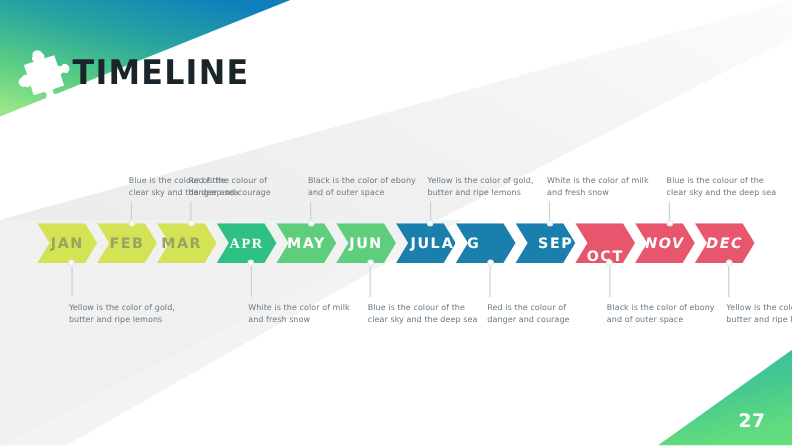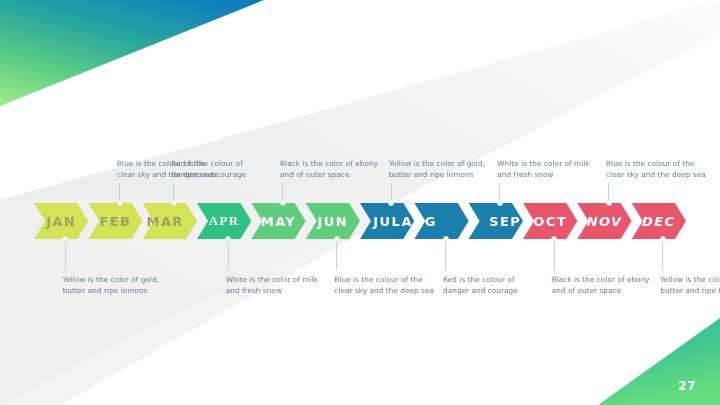--- a/index.html
+++ b/index.html
@@ -58,21 +58,21 @@
     color:#6d7b85;
     letter-spacing:0.05px;
   }
   .callout.above { }
   .callout.below { }
 
   
   .page-num {
     position:absolute; right:24px; bottom:12px;
     font-family:"DejaVu Sans", sans-serif;
-    font-size:12px; font-weight:bold; color:#ffffff;
+    font-size:17px; font-weight:bold; color:#ffffff;
     letter-spacing:0.5px;
   }
 </style>
 </head>
 <body>
 
 <div id="slide">
 
   <svg class="bg-svg" viewBox="0 0 720 405">
     <defs>
@@ -95,20 +95,31 @@
     </defs>
 
     <polygon points="0,405 0,200 720,0 720,34" fill="url(#gradBand)"></polygon>
     <polygon points="0,405 0,200 420,200 60,405" fill="#f1f1f1" opacity="0.85"></polygon>
 
     <polygon points="0,0 264,0 0,106" fill="url(#gradHeader)"></polygon>
 
     <polygon points="720,318 720,405 598,405" fill="url(#gradFooter)"></polygon>
   </svg>
 
+  <div class="header">
+    <svg class="puzzle-icon" viewBox="0 0 52 48">
+      <g fill="#ffffff" transform="rotate(-18 26 24)">
+        <path d="M12 8 h10 a3 3 0 0 1 0 -5 a4.5 4.5 0 0 1 9 0 a3 3 0 0 1 0 5 h10 v10
+                 a3 3 0 0 0 5 0 a4.5 4.5 0 0 1 0 9 a3 3 0 0 0 -5 0 v10 h-10
+                 a3 3 0 0 0 0 5 a4.5 4.5 0 0 1 -9 0 a3 3 0 0 0 0 -5 h-10 v-10
+                 a3 3 0 0 1 -5 0 a4.5 4.5 0 0 1 0 -9 a3 3 0 0 1 5 0 z"></path>
+      </g>
+    </svg>
+    <div class="title">TIMELINE</div>
+  </div>
 
   <div class="timeline">
     <svg class="tl-svg" id="tl-svg" viewBox="0 0 720 36" preserveAspectRatio="none">
         <polygon points="34,0 77.33333333333334,0 88.33333333333334,18 77.33333333333334,36 34,36 45,18" fill="#d4e356"></polygon>
         <polygon points="88.33333333333334,0 131.66666666666669,0 142.66666666666669,18 131.66666666666669,36 88.33333333333334,36 99.33333333333334,18" fill="#d4e356"></polygon>
         <polygon points="142.66666666666669,0 186.00000000000003,0 197.00000000000003,18 186.00000000000003,36 142.66666666666669,36 153.66666666666669,18" fill="#d4e356"></polygon>
         <polygon points="197,0 240.33333333333334,0 251.33333333333334,18 240.33333333333334,36 197,36 208,18" fill="#2fc184"></polygon>
         <polygon points="251.33333333333334,0 294.6666666666667,0 305.6666666666667,18 294.6666666666667,36 251.33333333333334,36 262.33333333333337,18" fill="#5ece7d"></polygon>
         <polygon points="305.6666666666667,0 349,0 360,18 349,36 305.6666666666667,36 316.6666666666667,18" fill="#5ece7d"></polygon>
         <polygon points="360,0 403.3333333333333,0 414.3333333333333,18 403.3333333333333,36 360,36 371,18" fill="#1b7fae"></polygon>
@@ -150,21 +161,21 @@
       <div class="dot dot-top" style="left: 388.167px; top: 200px;"></div>
       <div class="callout above" style="left: 388.667px; width: 100px; top: 181px; transform: translateY(-100%);">Yellow is the color of gold, butter and ripe lemons</div>
       <div class="month-label" style="left: 392px; width: 54.3333px; color: rgb(255, 255, 255);">AUG</div>
       <div class="conn" style="left: 445px; top: 236px; height: 34px;"></div>
       <div class="dot dot-top" style="left: 442.5px; top: 236px;"></div>
       <div class="callout below" style="left: 443px; width: 100px; top: 274px;">Red is the colour of danger and courage</div>
       <div class="month-label" style="left: 478px; width: 54.3333px; color: rgb(255, 255, 255);">SEP</div>
       <div class="conn" style="left: 499.333px; top: 183px; height: 22px;"></div>
       <div class="dot dot-top" style="left: 496.833px; top: 200px;"></div>
       <div class="callout above" style="left: 497.333px; width: 100px; top: 181px; transform: translateY(-100%);">White is the color of milk and fresh snow</div>
-      <div class="month-label" style="left: 523px; width: 54.3333px; color: rgb(255, 255, 255);">OCT</div>
+      <div class="month-label" style="left: 523px; width: 54.3333px; color: rgb(255, 255, 255); margin-top: 12px;">OCT</div>
       <div class="conn" style="left: 553.667px; top: 236px; height: 34px;"></div>
       <div class="dot dot-top" style="left: 551.167px; top: 236px;"></div>
       <div class="callout below" style="left: 551.667px; width: 100px; top: 274px;">Black is the color of ebony and of outer space</div>
       <div class="month-label" style="left: 577.333px; width: 54.3333px; color: rgb(255, 255, 255); font-style: italic;">NOV</div>
       <div class="conn" style="left: 608px; top: 183px; height: 22px;"></div>
       <div class="dot dot-top" style="left: 605.5px; top: 200px;"></div>
       <div class="callout above" style="left: 606px; width: 100px; top: 181px; transform: translateY(-100%);">Blue is the colour of the clear sky and the deep sea</div>
       <div class="month-label" style="left: 631.667px; width: 54.3333px; color: rgb(255, 255, 255); font-style: italic;">DEC</div>
       <div class="conn" style="left: 662.333px; top: 236px; height: 34px;"></div>
       <div class="dot dot-top" style="left: 659.833px; top: 236px;"></div>

